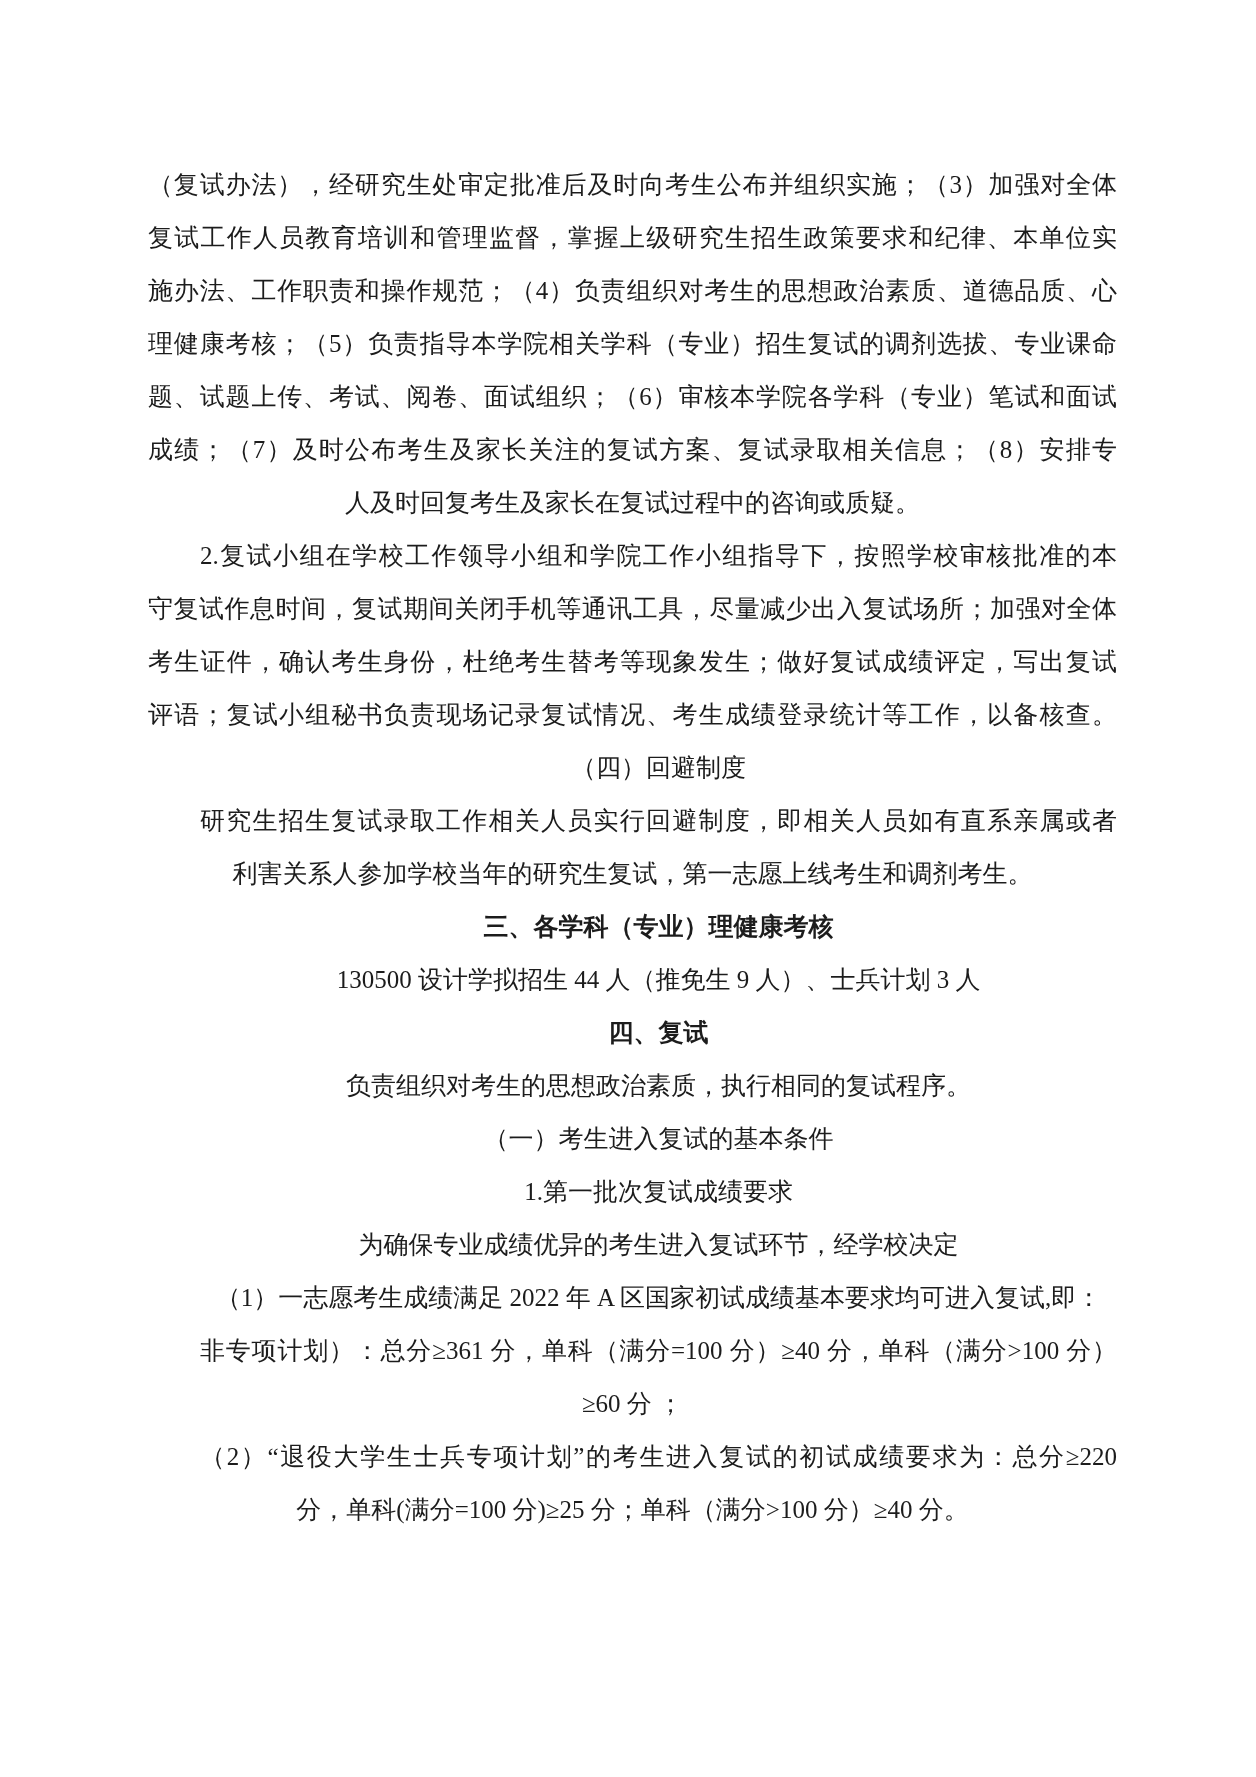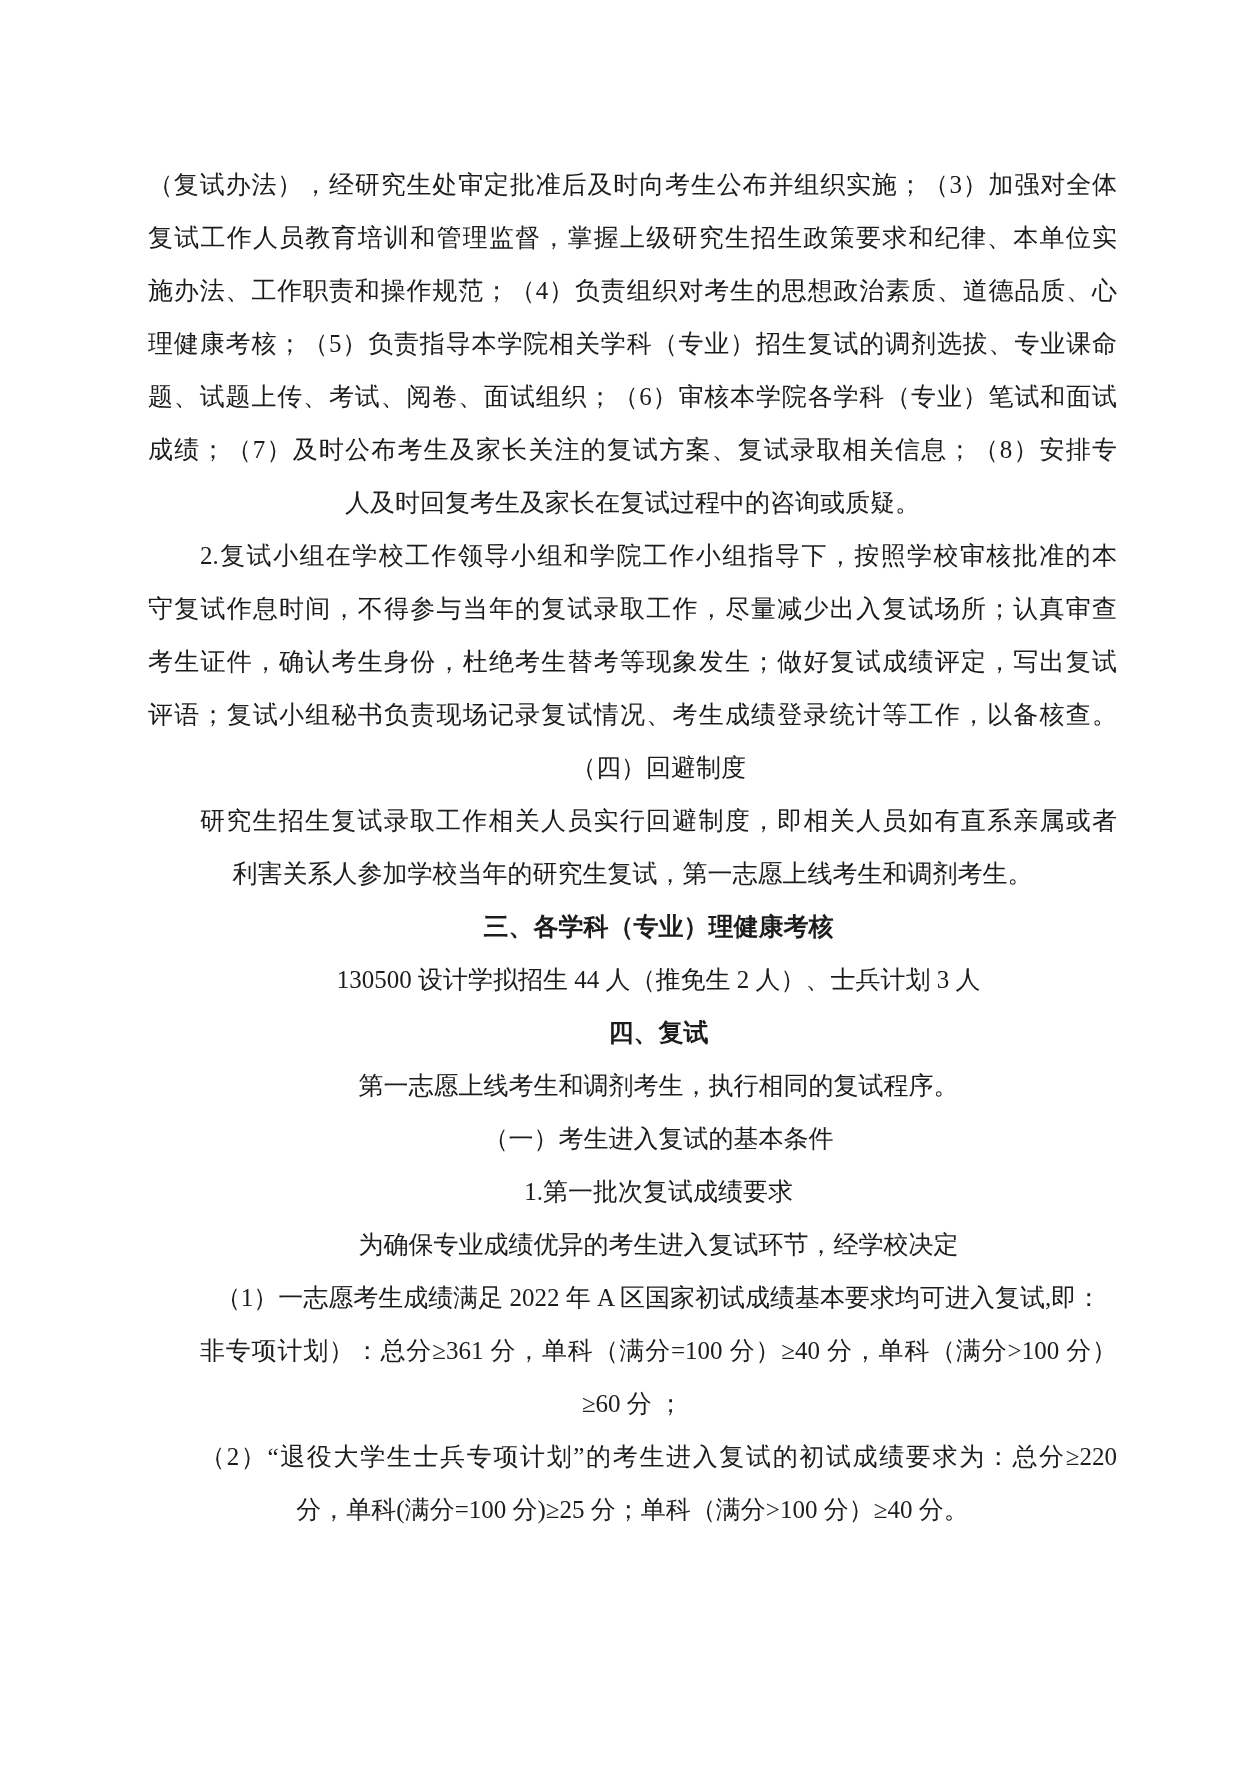--- a/index.html
+++ b/index.html
@@ -46,30 +46,30 @@
 <div class="page">
   <div class="textblock">
     <div class="ln j">（复试办法），经研究生处审定批准后及时向考生公布并组织实施；（3）加强对全体</div>
     <div class="ln j">复试工作人员教育培训和管理监督，掌握上级研究生招生政策要求和纪律、本单位实</div>
     <div class="ln j">施办法、工作职责和操作规范；（4）负责组织对考生的思想政治素质、道德品质、心</div>
     <div class="ln j">理健康考核；（5）负责指导本学院相关学科（专业）招生复试的调剂选拔、专业课命</div>
     <div class="ln j">题、试题上传、考试、阅卷、面试组织；（6）审核本学院各学科（专业）笔试和面试</div>
     <div class="ln j">成绩；（7）及时公布考生及家长关注的复试方案、复试录取相关信息；（8）安排专</div>
     <div class="ln">人及时回复考生及家长在复试过程中的咨询或质疑。</div>
     <div class="ln j i">2.复试小组在学校工作领导小组和学院工作小组指导下，按照学校审核批准的本</div>
-    <div class="ln j">守复试作息时间，不得参与当年的复试录取工作，尽量减少出入复试场所；认真审查</div>
+    <div class="ln j">守复试作息时间，复试期间关闭手机等通讯工具，尽量减少出入复试场所；加强对全体</div>
     <div class="ln j">考生证件，确认考生身份，杜绝考生替考等现象发生；做好复试成绩评定，写出复试</div>
     <div class="ln j">评语；复试小组秘书负责现场记录复试情况、考生成绩登录统计等工作，以备核查。</div>
     <div class="ln i">（四）回避制度</div>
     <div class="ln j i">研究生招生复试录取工作相关人员实行回避制度，即相关人员如有直系亲属或者</div>
     <div class="ln">利害关系人参加学校当年的研究生复试，第一志愿上线考生和调剂考生。</div>
     <div class="ln i b">三、各学科（专业）理健康考核</div>
-    <div class="ln i">130500 设计学拟招生 44 人（推免生 2 人）、士兵计划 3 人</div>
+    <div class="ln i">130500 设计学拟招生 44 人（推免生 9 人）、士兵计划 3 人</div>
     <div class="ln i b">四、复试</div>
-    <div class="ln i">第一志愿上线考生和调剂考生，执行相同的复试程序。</div>
+    <div class="ln i">负责组织对考生的思想政治素质，执行相同的复试程序。</div>
     <div class="ln i">（一）考生进入复试的基本条件</div>
     <div class="ln i">1.第一批次复试成绩要求</div>
     <div class="ln i">为确保专业成绩优异的考生进入复试环节，经学校决定</div>
     <div class="ln i">（1）一志愿考生成绩满足 2022 年 A 区国家初试成绩基本要求均可进入复试,即：</div>
     <div class="ln j i">非专项计划）：总分≥361 分，单科（满分=100 分）≥40 分，单科（满分&gt;100 分）</div>
     <div class="ln">≥60 分 ；</div>
     <div class="ln j i">（2）“退役大学生士兵专项计划”的考生进入复试的初试成绩要求为：总分≥220</div>
     <div class="ln">分，单科(满分=100 分)≥25 分；单科（满分&gt;100 分）≥40 分。</div>
   </div>
 </div>

